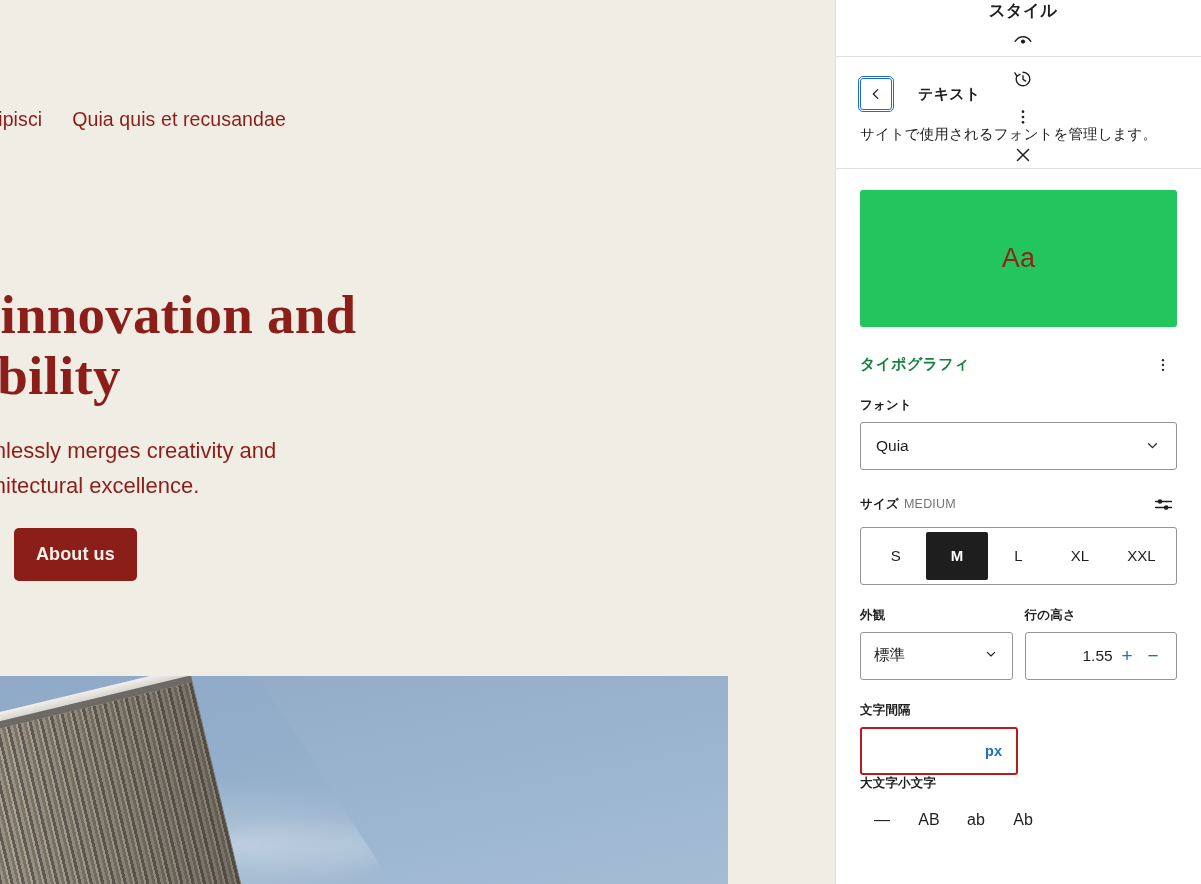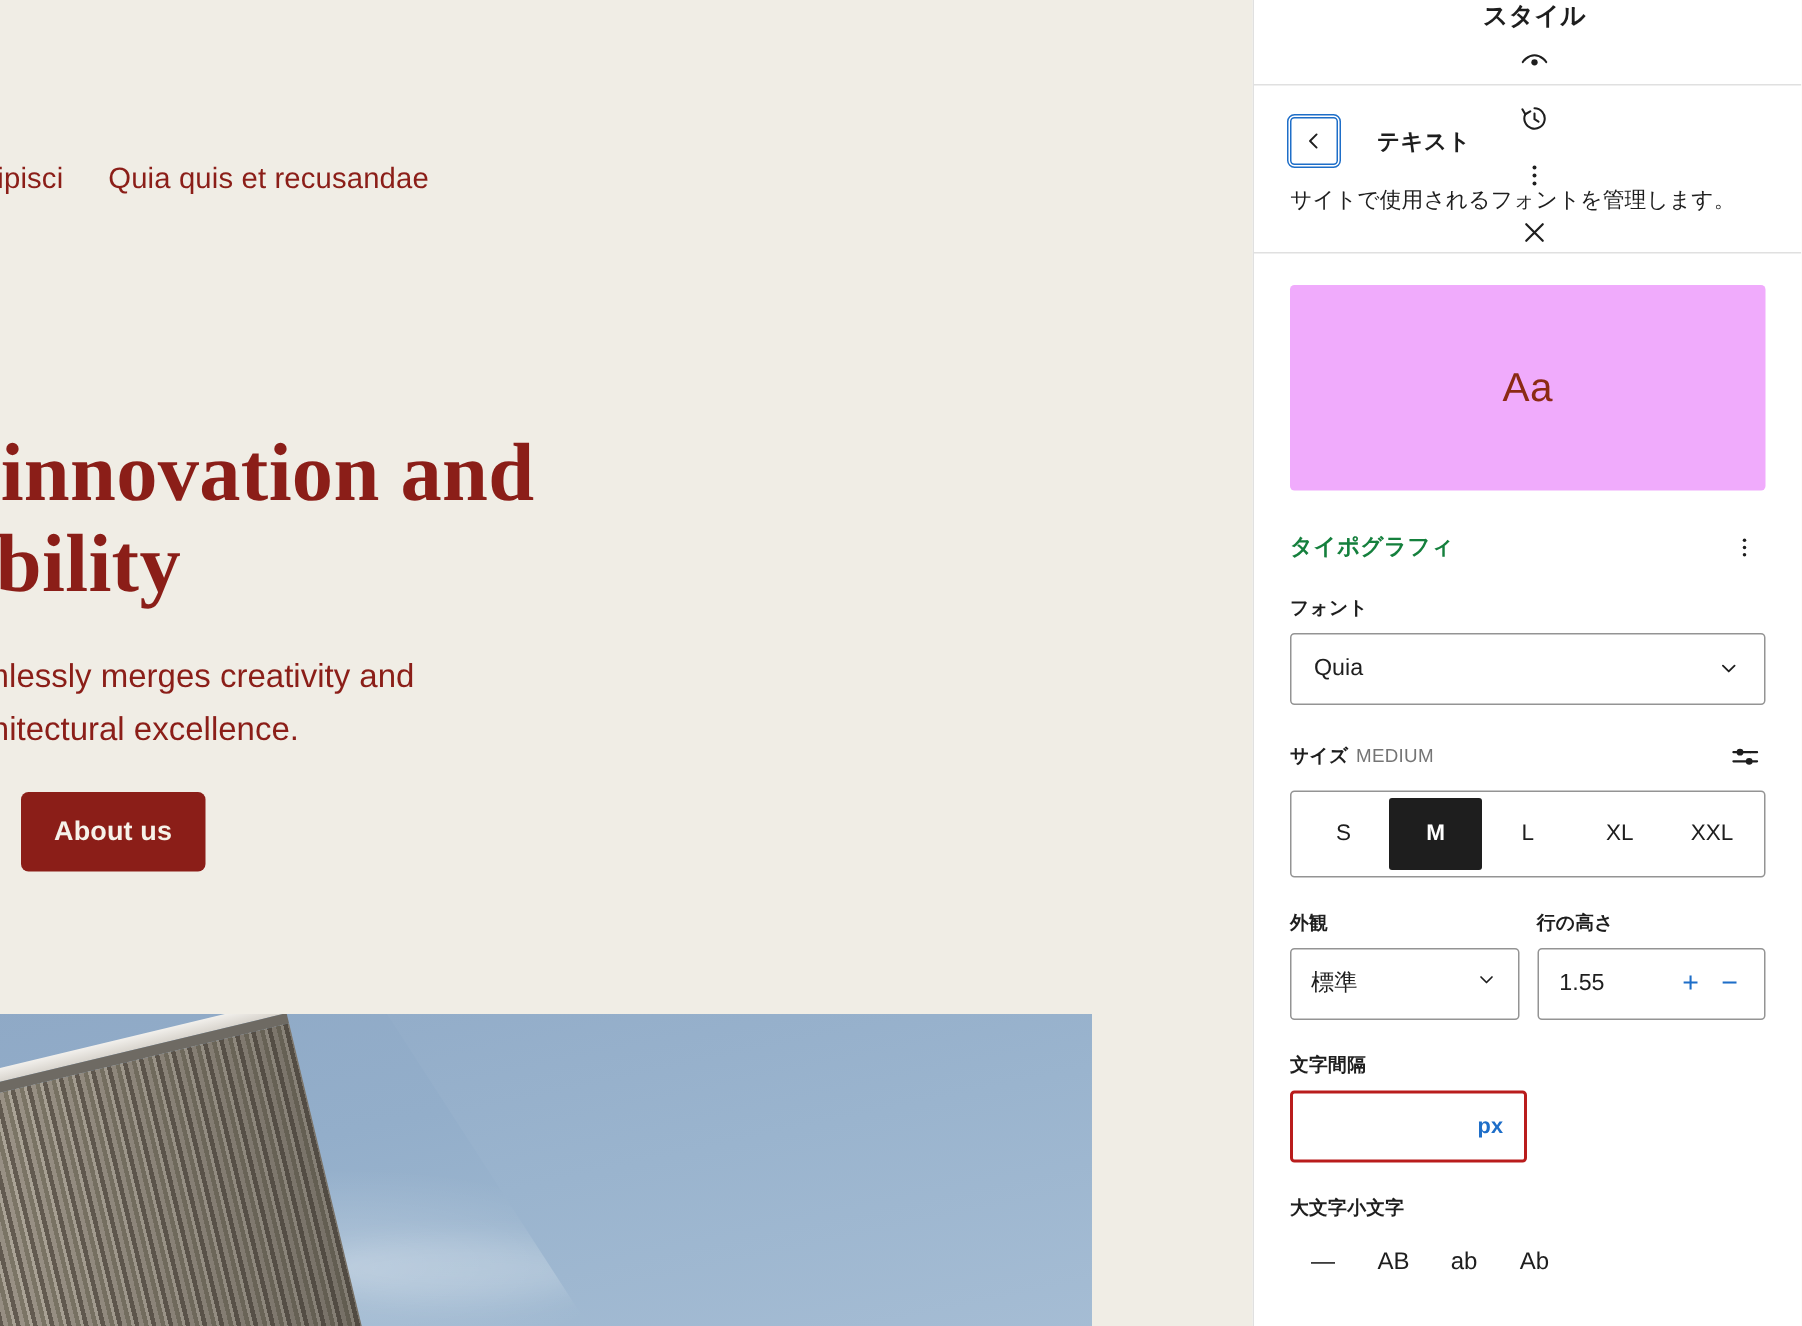--- a/index.html
+++ b/index.html
@@ -231,21 +231,21 @@
   .section-desc {
     font-size: 14.5px;
     color: #1e1e1e;
     line-height: 1.5;
     letter-spacing: .1px;
   }
 
   .font-preview {
     margin: 21px 24px 0 24px;
     height: 137px;
-    background: #f0abfc;
+    background: #22c55e;
     border-radius: 3px;
     display: flex;
     align-items: center;
     justify-content: center;
   }
   .font-preview span {
     font-family: "Liberation Sans", sans-serif;
     font-size: 27px;
     color: #8B2A14;
     letter-spacing: .3px;
@@ -379,20 +379,21 @@
     border-radius: 3px;
     background: #fff;
     display: flex;
     align-items: center;
     padding: 0 10px 0 14px;
   }
   .stepper .num {
     flex: 1;
     font-size: 15.5px;
     color: #1e1e1e;
+    margin-left: 43px;
   }
   .stepper .stp {
     width: 26px; height: 30px;
     border: none; background: transparent;
     color: #1e6ec8;
     font-size: 19px;
     cursor: pointer;
     line-height: 1;
     display: flex; align-items: center; justify-content: center;
     font-family: "Liberation Sans", sans-serif;
@@ -410,21 +411,21 @@
     justify-content: flex-end;
     padding: 0 14px;
     cursor: text;
   }
   .ls-input .unit-px {
     font-size: 14.5px;
     color: #1e6ec8;
     font-weight: 600;
   }
 
-  .tt-block { margin-top: 22px; }
+  .tt-block { }
   .tt-row {
     display: flex;
     align-items: center;
     gap: 3px;
     margin-top: 6px;
   }
   .tt-row button {
     width: 44px; height: 40px;
     border: none; background: transparent;
     cursor: pointer;

